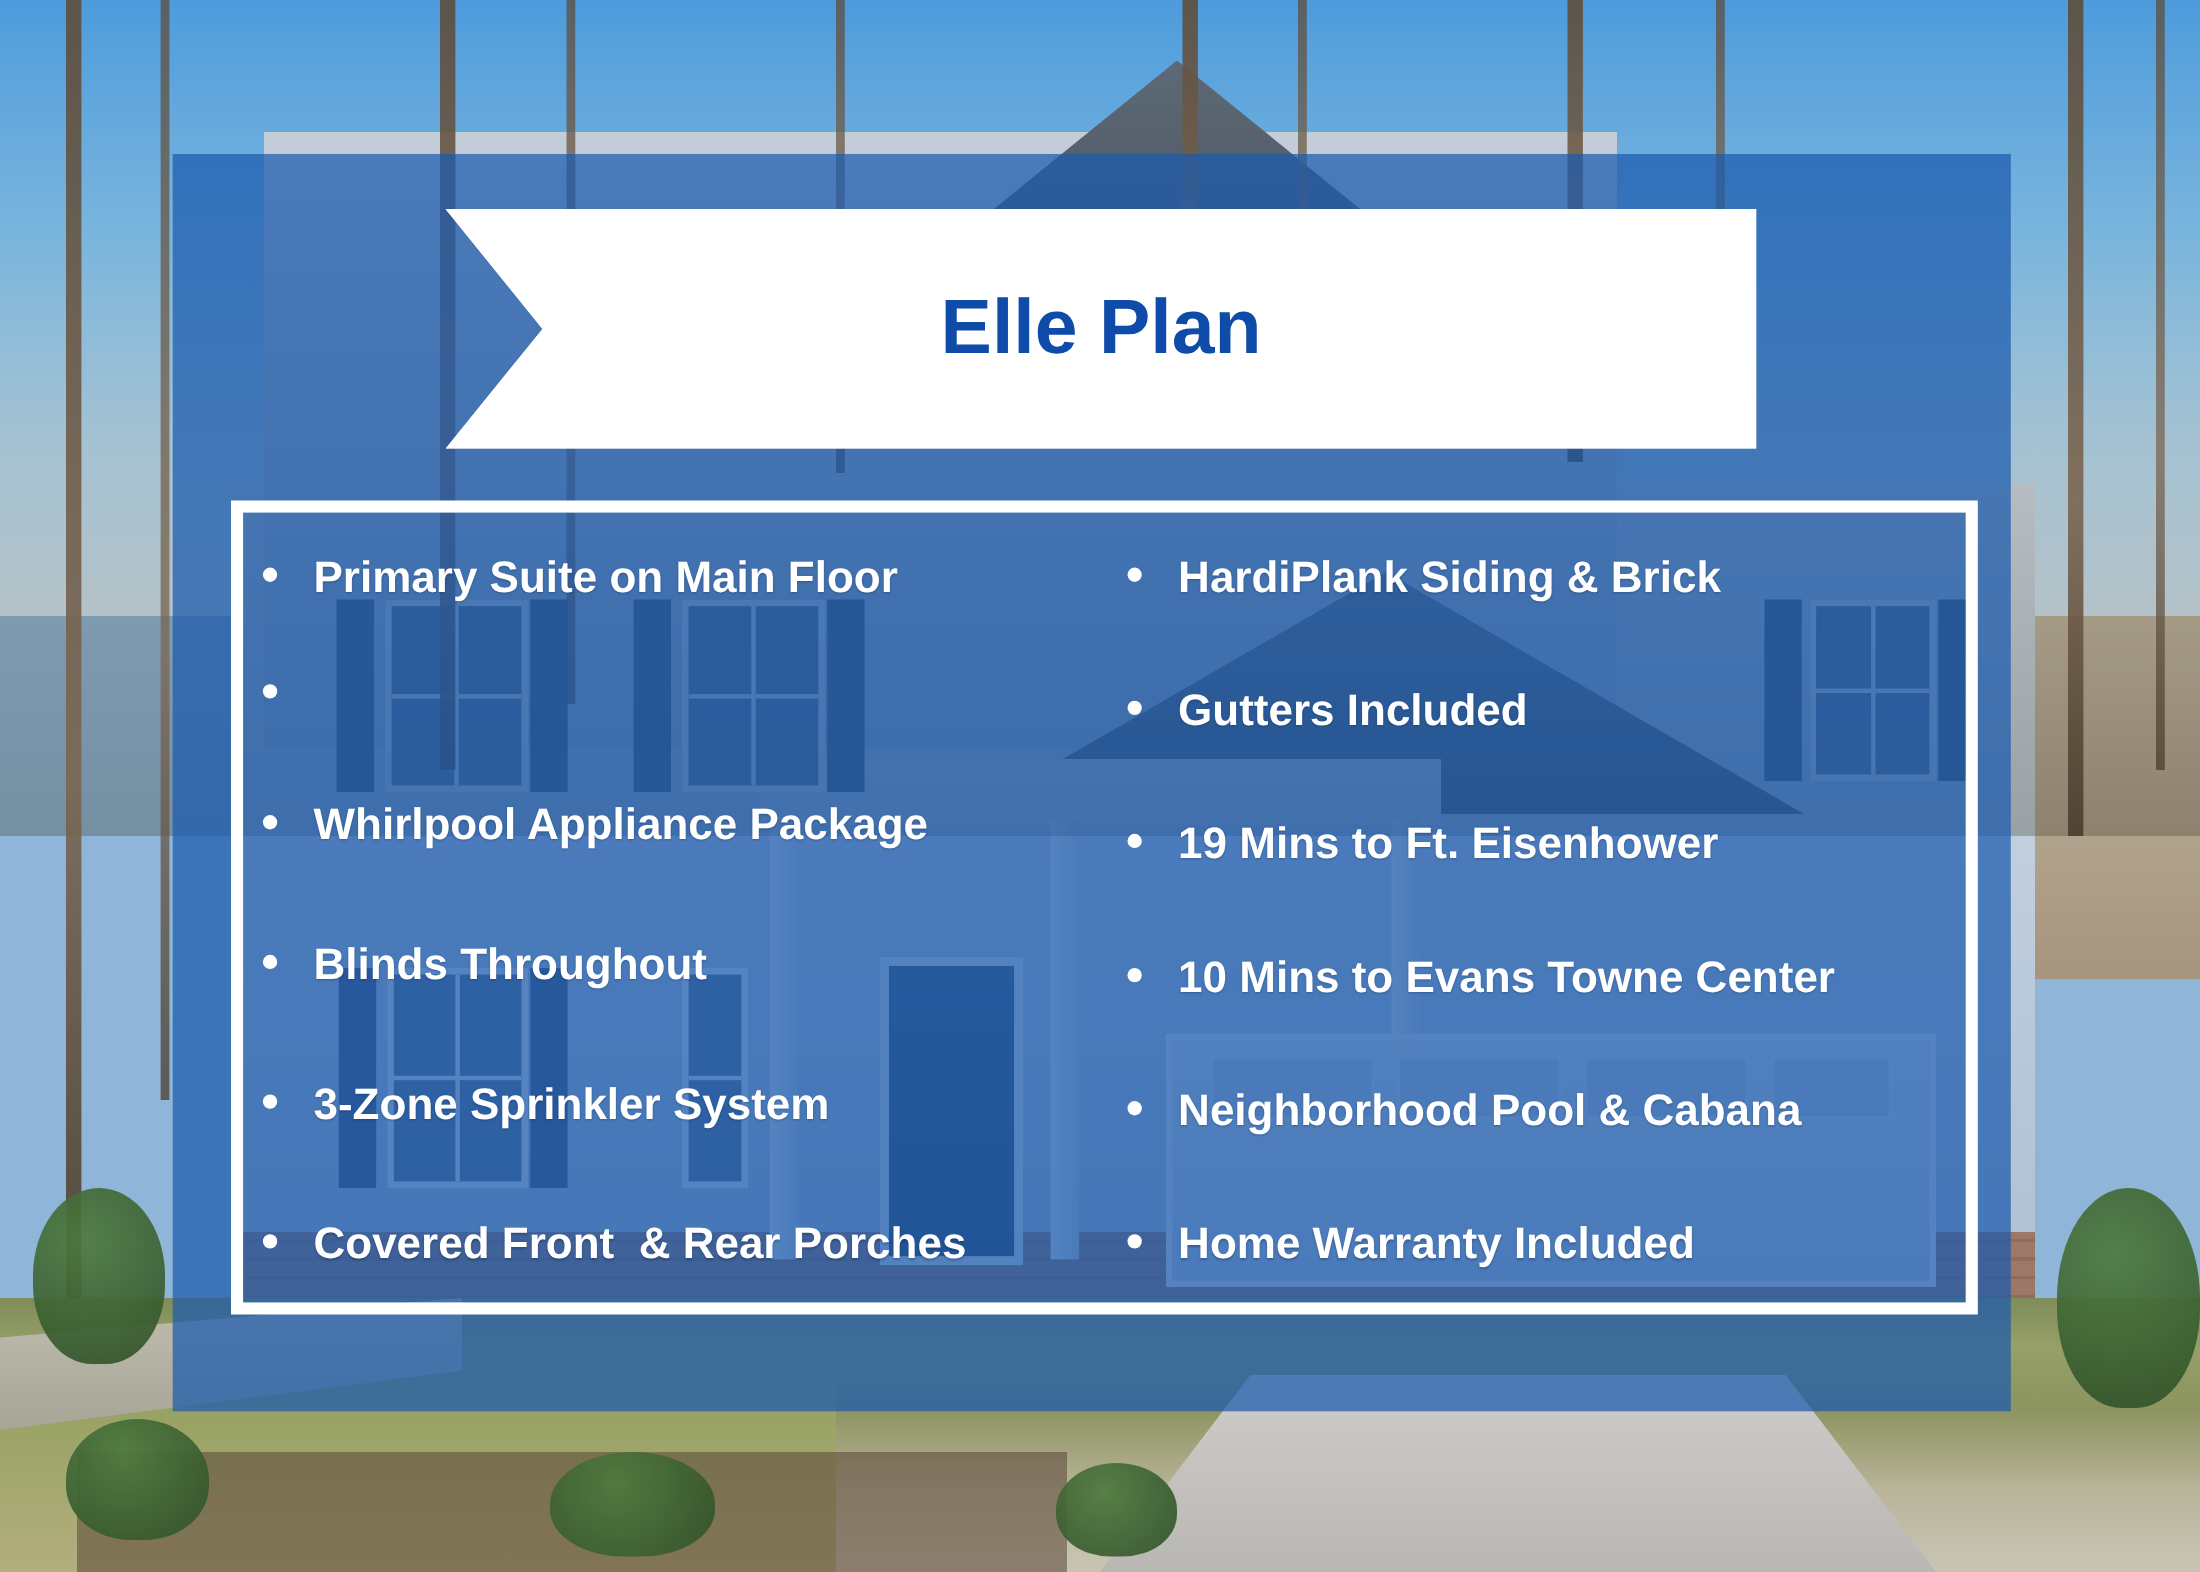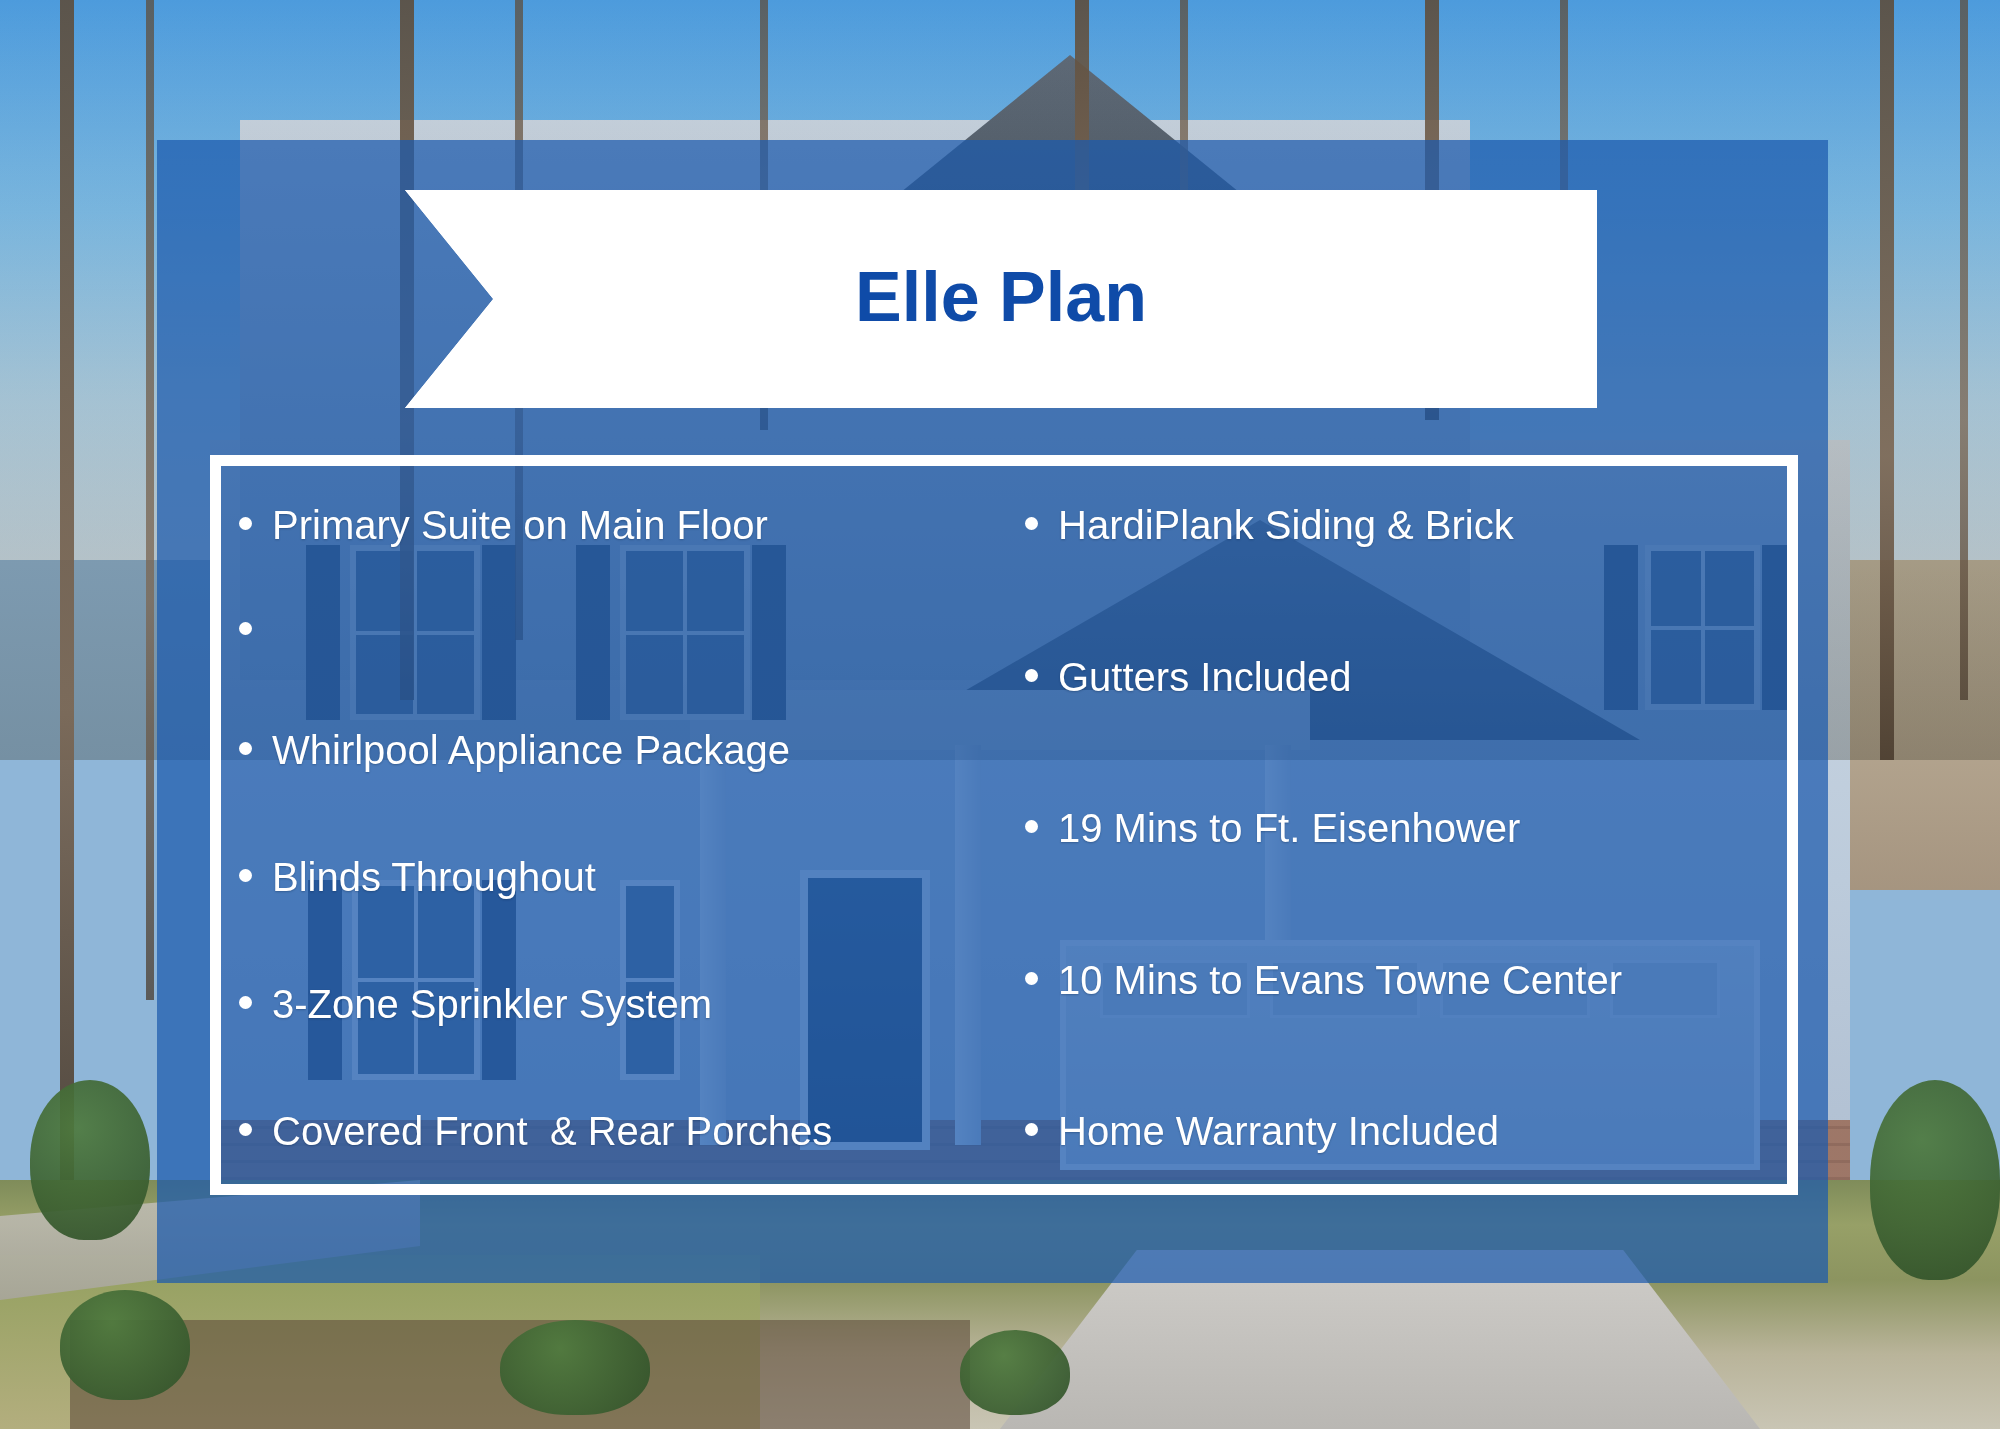--- a/index.html
+++ b/index.html
@@ -124,23 +124,23 @@
   .features {
     position:absolute; inset:0;
     display:grid; grid-template-columns:1fr 1fr;
     column-gap:10px;
     padding:38px 14px 32px 18px;
   }
   .col-list { display:flex; flex-direction:column; justify-content:space-between; }
   .col-list.right { padding-left:14px;text-align:right; }
 
   .feat {
-    display:flex; align-items:baseline; gap:20px;
+    display:flex; align-items:baseline; gap:33px;
     color:#ffffff;
-    font-size:40px; font-weight:400; line-height:1.05;
+    font-size:40px; font-weight:700; line-height:1.05;
     white-space:pre;
     text-shadow:0 1px 2px rgba(8,30,60,.30);
   }
   .bullet {
     flex:0 0 auto; width:13px; height:13px; border-radius:50%;
     background:#ffffff; transform:translateY(-9px);
   }
   .feat-text { display:block; }
 </style>
 </head>
@@ -276,20 +276,24 @@
         <div class="feat">
           <span class="bullet"></span>
           <span class="feat-text">19 Mins to Ft. Eisenhower</span>
         </div>
         <div class="feat">
           <span class="bullet"></span>
           <span class="feat-text">10 Mins to Evans Towne Center</span>
         </div>
         <div class="feat">
           <span class="bullet"></span>
+          <span class="feat-text">Neighborhood Pool &amp; Cabana</span>
+        </div>
+        <div class="feat">
+          <span class="bullet"></span>
           <span class="feat-text">Home Warranty Included</span>
         </div>
       </div>
 
     </div>
   </div>
 
 </div>
 
 </body></html>

